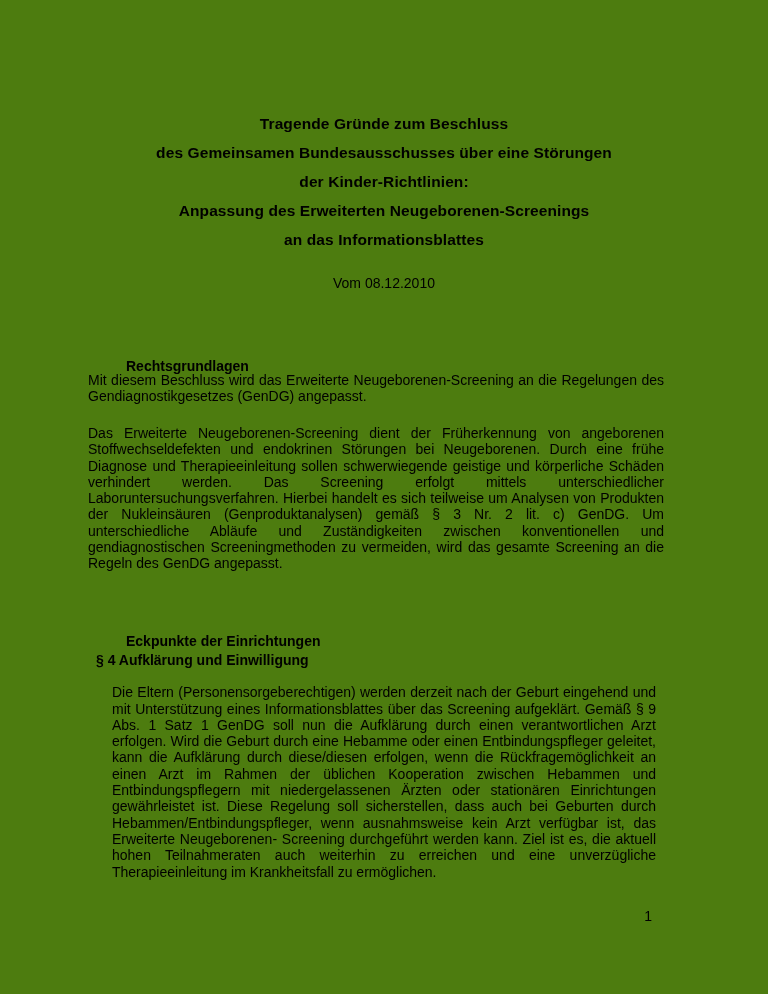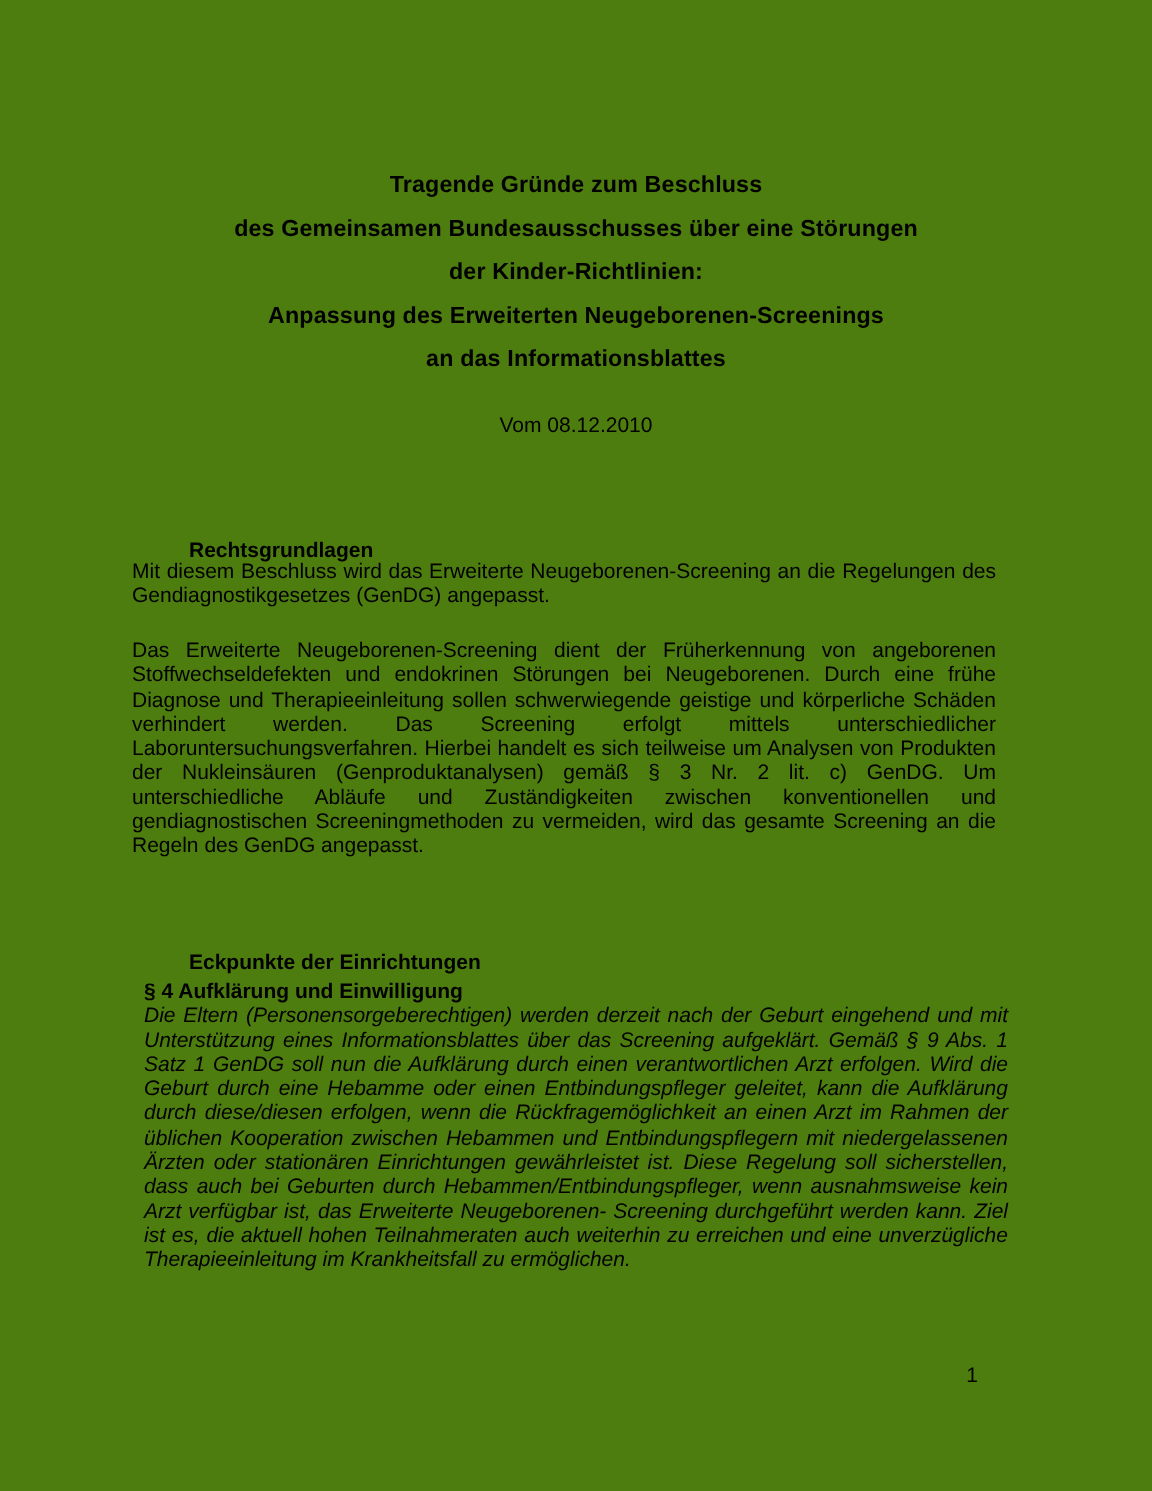--- a/index.html
+++ b/index.html
@@ -68,22 +68,21 @@
   .subsection-heading {
     font-size: 14px;
     font-weight: bold;
     line-height: 16.3px;
     margin: 0;
   }
   .subsection-block .body-text {
     font-size: 14px;
     line-height: 16.3px;
     text-align: justify;
-    margin: 0;
-    font-style: italic;
+    margin: 16px;
   }
   .page-number {
     position: absolute;
     top: 908px;
     left: 96px;
     width: 556px;
     text-align: right;
     font-size: 14px;
     line-height: 16.3px;
   }

